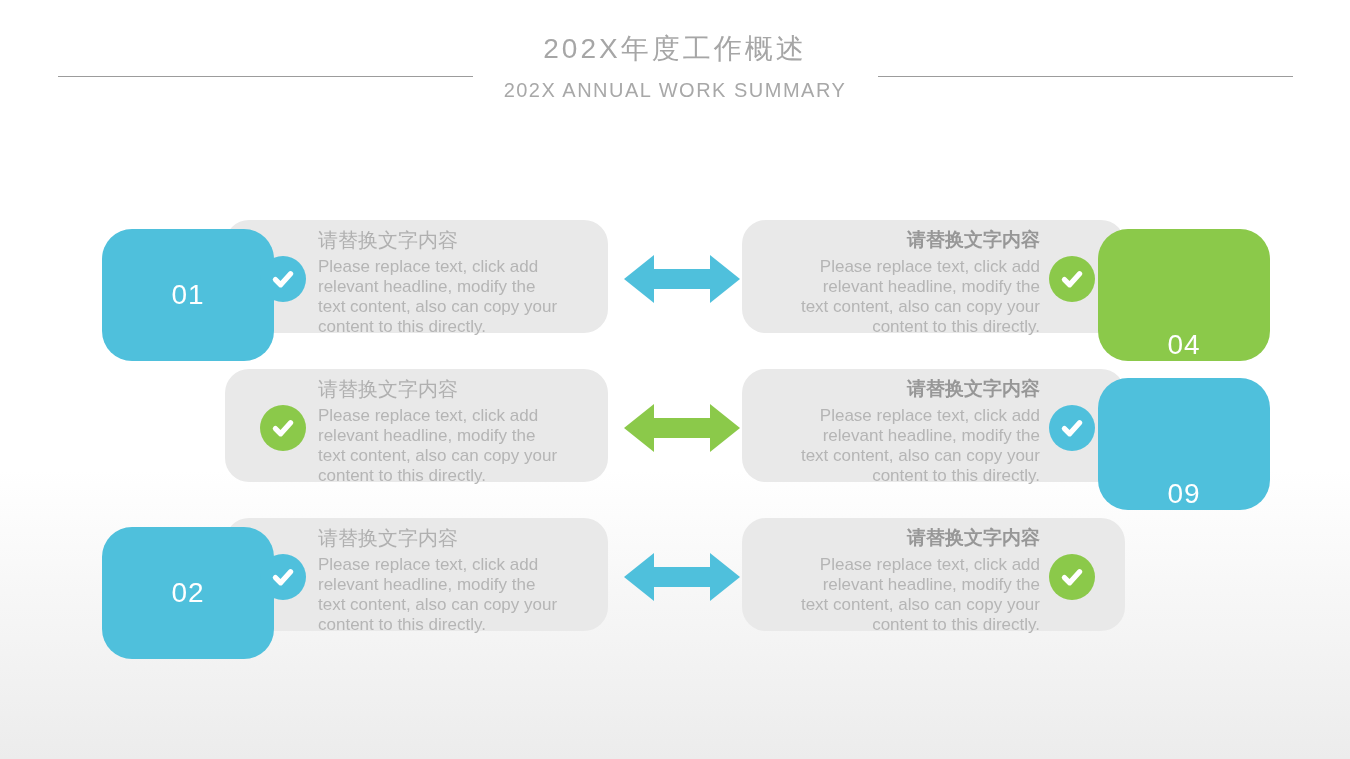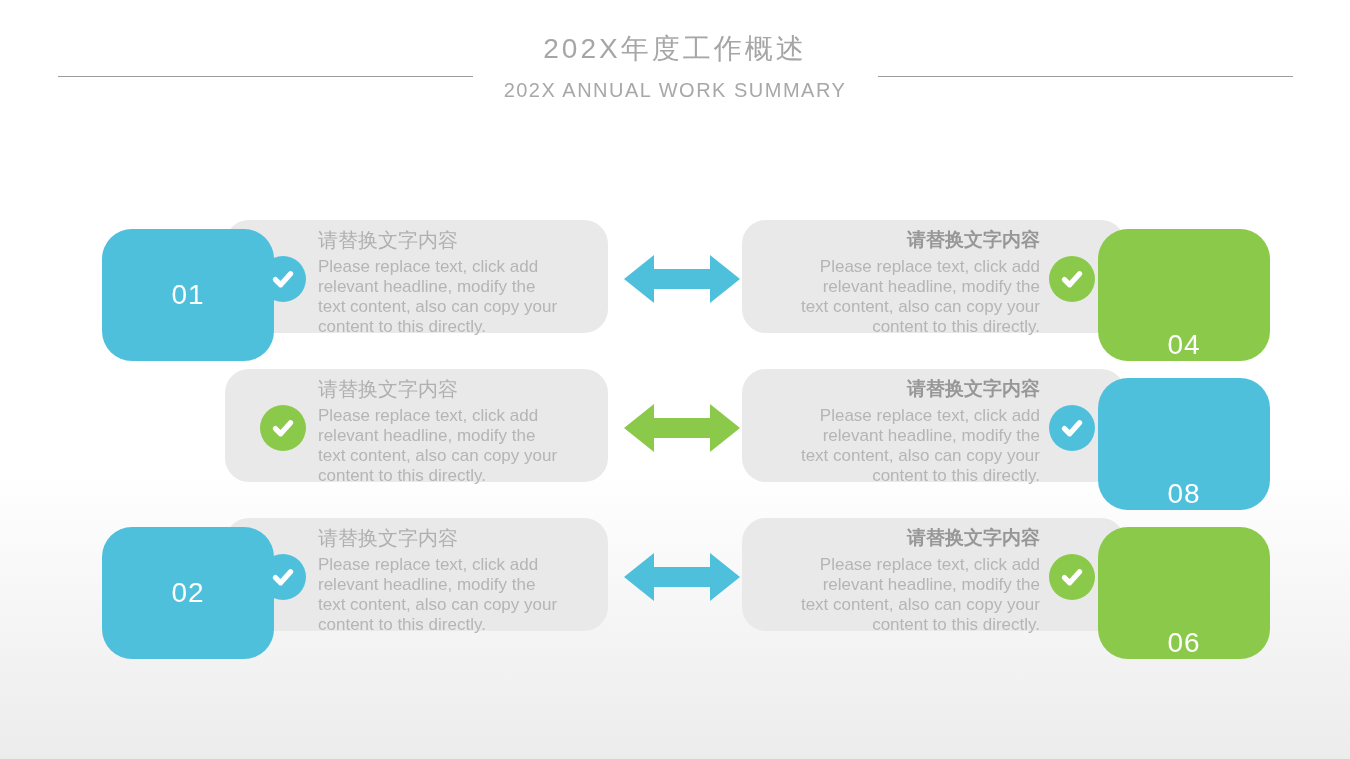--- a/index.html
+++ b/index.html
@@ -138,21 +138,21 @@
       <div class="heading">请替换文字内容</div>
       <div class="body-text">Please replace text, click add relevant headline, modify the text content, also can copy your content to this directly.</div>
     </div>
     <div class="card rgt"></div>
     <div class="check rgt blue">
       <svg viewBox="0 0 24 24">
           <path d="M5.5 12.5 L10 17 L18.5 7.5" stroke="#ffffff" stroke-width="4.5" fill="none" stroke-linecap="round" stroke-linejoin="round"></path>
         </svg>
     </div>
     <div class="numsq rgt blue">
-      <span>08</span>
+      <span>09</span>
     </div>
   </div>
 
   <div class="row r3">
     <div class="numsq lft blue">
       <span>02</span>
     </div>
     <div class="card lft"></div>
     <div class="check lft blue">
       <svg viewBox="0 0 24 24">
@@ -171,18 +171,15 @@
     <div class="txt rgt">
       <div class="heading">请替换文字内容</div>
       <div class="body-text">Please replace text, click add relevant headline, modify the text content, also can copy your content to this directly.</div>
     </div>
     <div class="card rgt"></div>
     <div class="check rgt green">
       <svg viewBox="0 0 24 24">
           <path d="M5.5 12.5 L10 17 L18.5 7.5" stroke="#ffffff" stroke-width="4.5" fill="none" stroke-linecap="round" stroke-linejoin="round"></path>
         </svg>
     </div>
-    <div class="numsq rgt green">
-      <span>06</span>
-    </div>
   </div>
 
 </div>
 
 </body></html>

